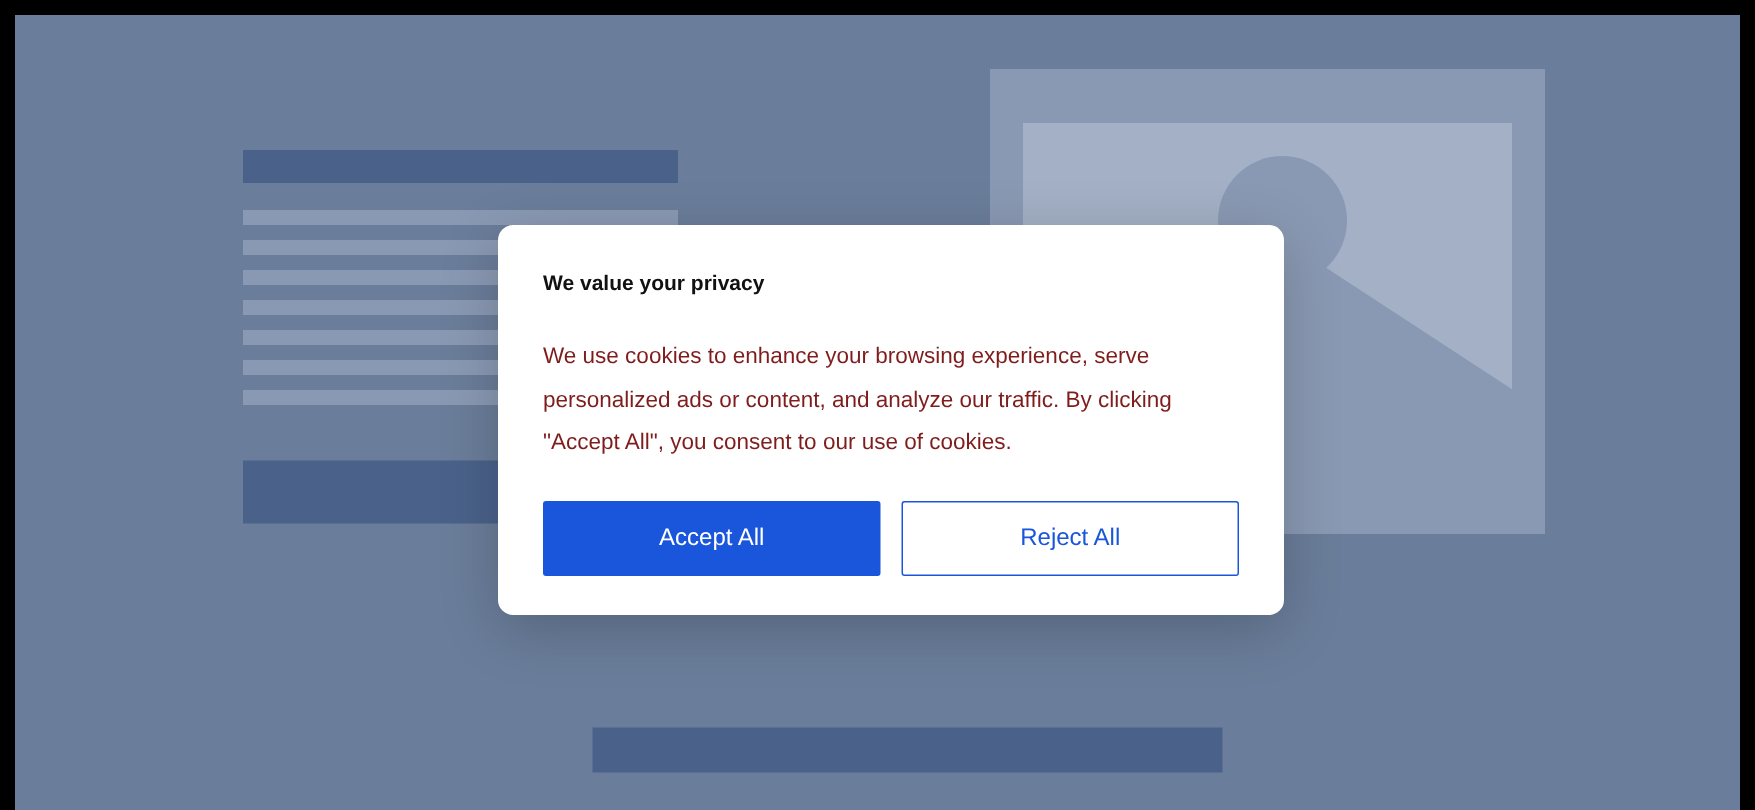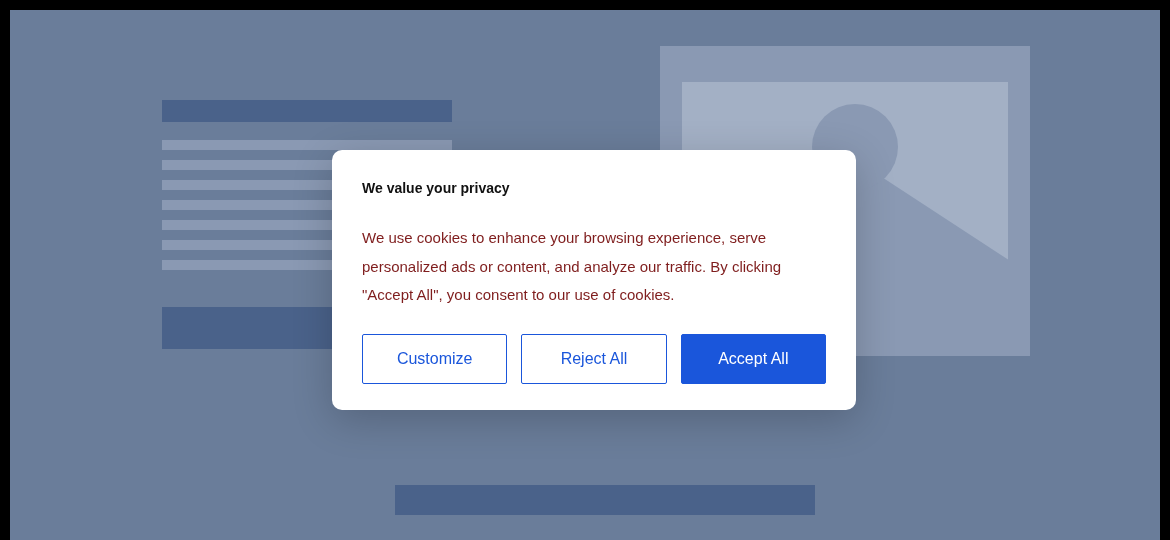--- a/index.html
+++ b/index.html
@@ -164,17 +164,16 @@
       <div class="circle"></div>
     </div>
   </div>
   <div class="skel-block"></div>
 </div>
 
 <div class="modal">
   <div class="modal-title">We value your privacy</div>
   <div class="modal-desc">We use cookies to enhance your browsing experience, serve personalized ads or content, and analyze our traffic. By clicking "Accept All", you consent to our use of cookies.</div>
   <div class="modal-actions">
-    <button class="btn btn-outline">Customize</button>
+    <button class="btn btn-primary">Accept All</button>
     <button class="btn btn-outline">Reject All</button>
-    <button class="btn btn-primary">Accept All</button>
   </div>
 </div>
 
 </body></html>

